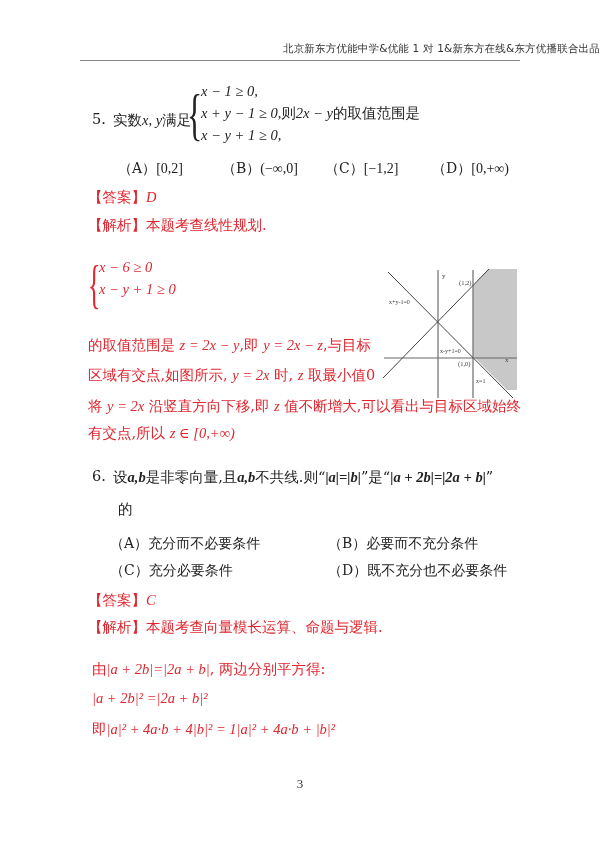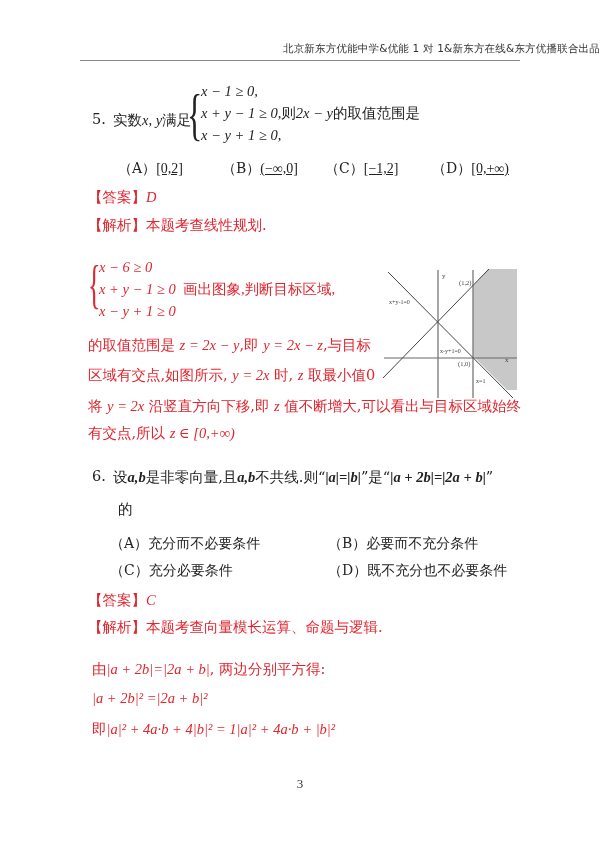--- a/index.html
+++ b/index.html
@@ -5,21 +5,21 @@
   html, body { margin:0; padding:0; background:#fff; }
   body { width:600px; height:848px; position:relative; overflow:hidden;
          font-family:"DejaVu Serif","Liberation Serif",serif; color:#222; }
   .abs { position:absolute; }
   .header { left:0; width:600px; top:42px; text-align:right; font-family:"DejaVu Sans","Liberation Sans",sans-serif;
             font-size:10.5px; color:#333; letter-spacing:0.2px; }
   .header-rule { left:80px; width:440px; top:60px; height:0; border-top:1.5px solid #888; }
   .q { font-size:14.5px; color:#222; }
   .red { color:#e0262f; }
   .math { font-family:"Liberation Serif","DejaVu Serif",serif; font-style:italic; }
-  .mathr { font-family:"Liberation Serif","DejaVu Serif",serif;text-decoration:underline; }
+  .mathr { font-family:"Liberation Serif","DejaVu Serif",serif; }
   .bold { font-weight:bold; }
   .brace { font-family:"Liberation Serif",serif; font-size:58px; line-height:58px; transform:scaleX(0.55); transform-origin:left; }
   .brace-sm { font-family:"Liberation Serif",serif; font-size:52px; line-height:52px; transform:scaleX(0.5); transform-origin:left; }
   .sysline { font-family:"Liberation Serif",serif; font-size:14.5px; line-height:22px; white-space:nowrap; }
   .opt { font-size:14px; white-space:nowrap; }
   .pagenum { left:0; width:600px; text-align:center; top:776px; font-size:13px; color:#333; font-family:"Liberation Serif",serif; }
 </style>
 </head>
 <body>
 
@@ -47,21 +47,20 @@
 <div class="abs red q" style="left:88px;top:188px;">
   <span>【答案】</span><span class="math">D</span>
 </div>
 <div class="abs red q" style="left:88px;top:216px;">
   <span>【解析】</span><span>本题考查线性规划.</span>
 </div>
 
 <div class="abs brace-sm red" style="left:88px;top:259px;">{</div>
 <div class="abs red" style="left:99px;top:256px;">
   <div class="sysline math">x − 6 ≥ 0</div>
-  <div class="sysline"><span class="math">x + y − 1 ≥ 0</span>&nbsp;&nbsp;<span class="q" style="color:#e0262f;">画出图象,判断目标区域,</span></div>
   <div class="sysline math">x − y + 1 ≥ 0</div>
 </div>
 
 <div class="abs red q" style="left:88px;top:336px;white-space:nowrap;">
   <span>的取值范围是 </span><span class="math">z = 2x − y</span><span>,即 </span><span class="math">y = 2x − z</span><span>,与目标</span>
 </div>
 <div class="abs red q" style="left:88px;top:366px;white-space:nowrap;">
   <span>区域有交点,如图所示, </span><span class="math">y = 2x</span><span> 时, </span><span class="math">z</span><span> 取最小值0</span>
 </div>
 <div class="abs red q" style="left:88px;top:397px;white-space:nowrap;">

